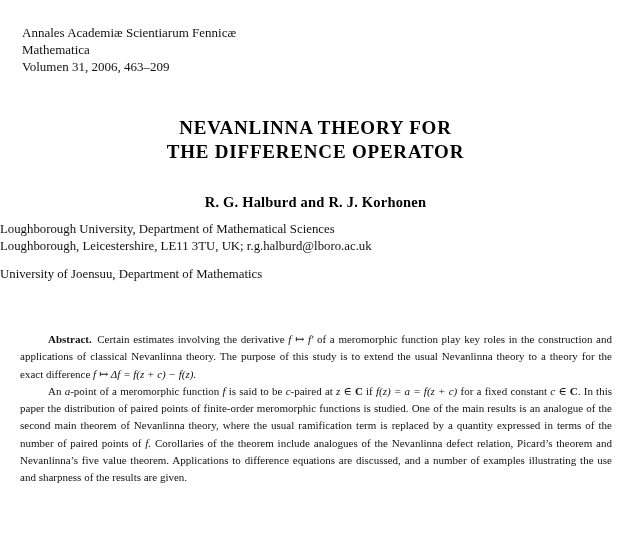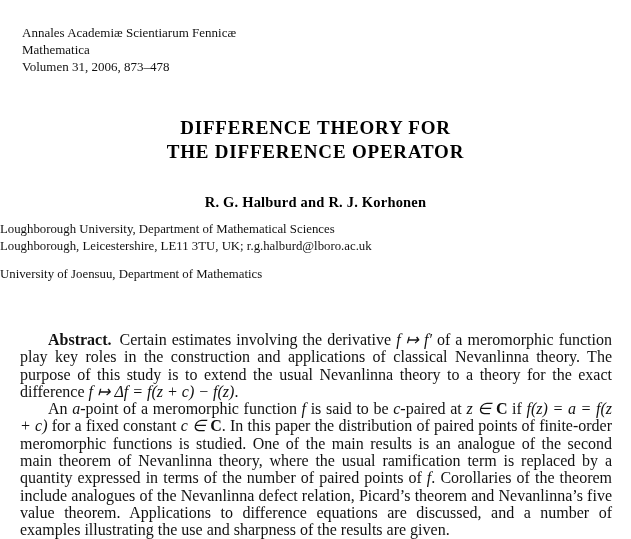--- a/index.html
+++ b/index.html
@@ -58,47 +58,46 @@
     line-height: 16.8px;
     color: #111111;
   }
   .affiliation-1 { top: 208px; }
   .affiliation-2 { top: 253px; }
   .abstract-block {
     position: absolute;
     top: 318px;
     left: 20px;
     width: 592px;
-    font-size: 16px;
+    font-size: 11px;
     line-height: 17.3px;
     text-align: justify;
     color: #111111;
-    font-family: Liberation Serif, serif;
   }
   .abstract-block p {
     margin: 0;
     text-indent: 28px;
   }
   .seg    { font-style: normal; font-weight: normal; }
   .seg-b  { font-weight: bold; font-style: normal; }
   .seg-i  { font-style: italic; font-weight: normal; }
 </style>
 </head>
 <body>
 
 <div class="page">
 
   <div class="journal-header">
     <div>Annales Academiæ Scientiarum Fennicæ</div>
     <div>Mathematica</div>
-    <div>Volumen 31, 2006, 873–478</div>
+    <div>Volumen 31, 2006, 463–209</div>
   </div>
 
   <div class="title-block">
-    <div>DIFFERENCE THEORY FOR</div>
+    <div>NEVANLINNA THEORY FOR</div>
     <div>THE DIFFERENCE OPERATOR</div>
   </div>
 
   <div class="authors-line">R. G. Halburd and R. J. Korhonen</div>
 
   <div class="affiliation affiliation-1">
     <div>Loughborough University, Department of Mathematical Sciences</div>
     <div>Loughborough, Leicestershire, LE11 3TU, UK; r.g.halburd@lboro.ac.uk</div>
   </div>
 

